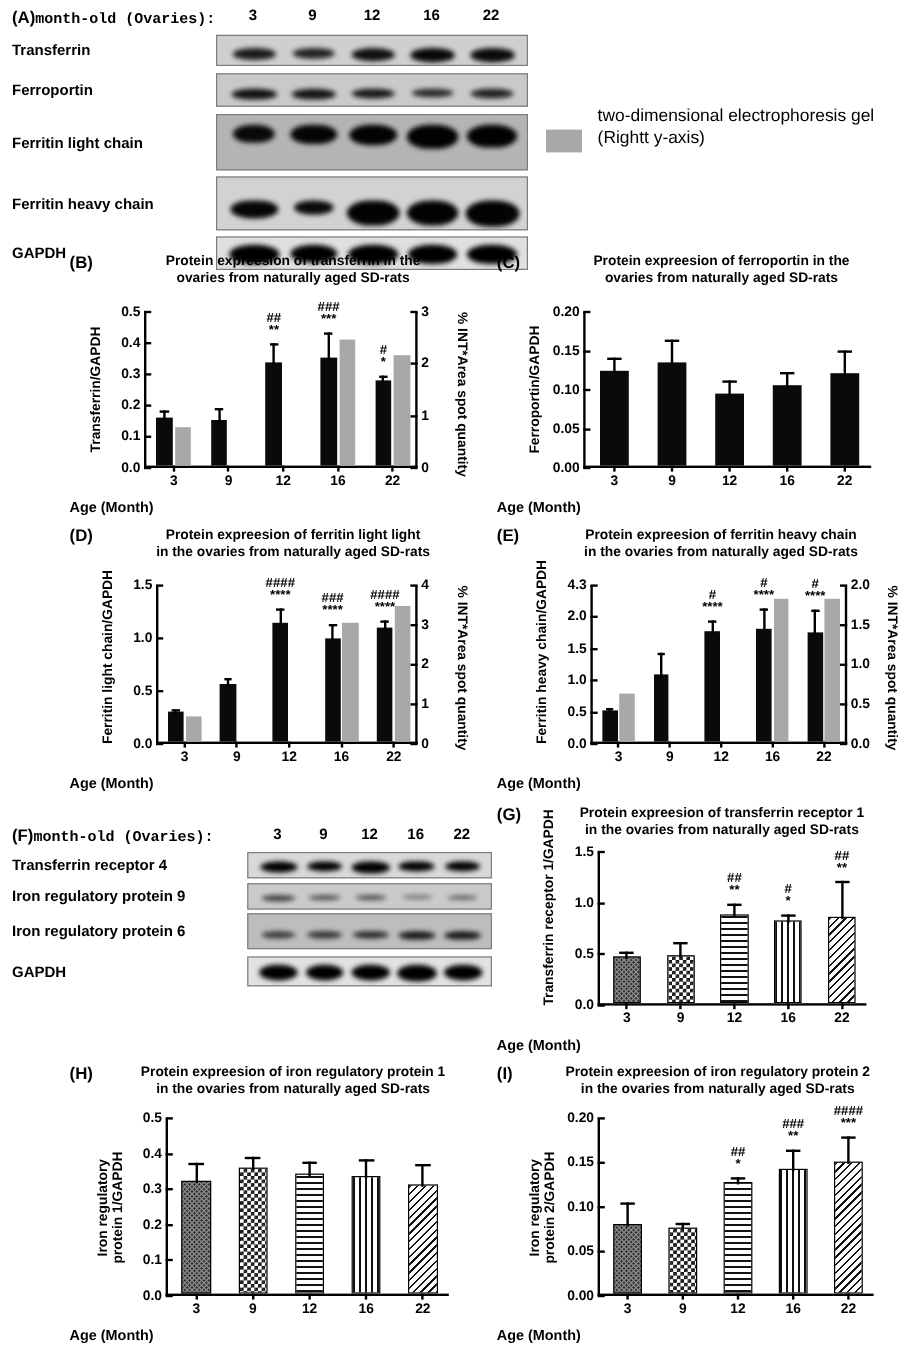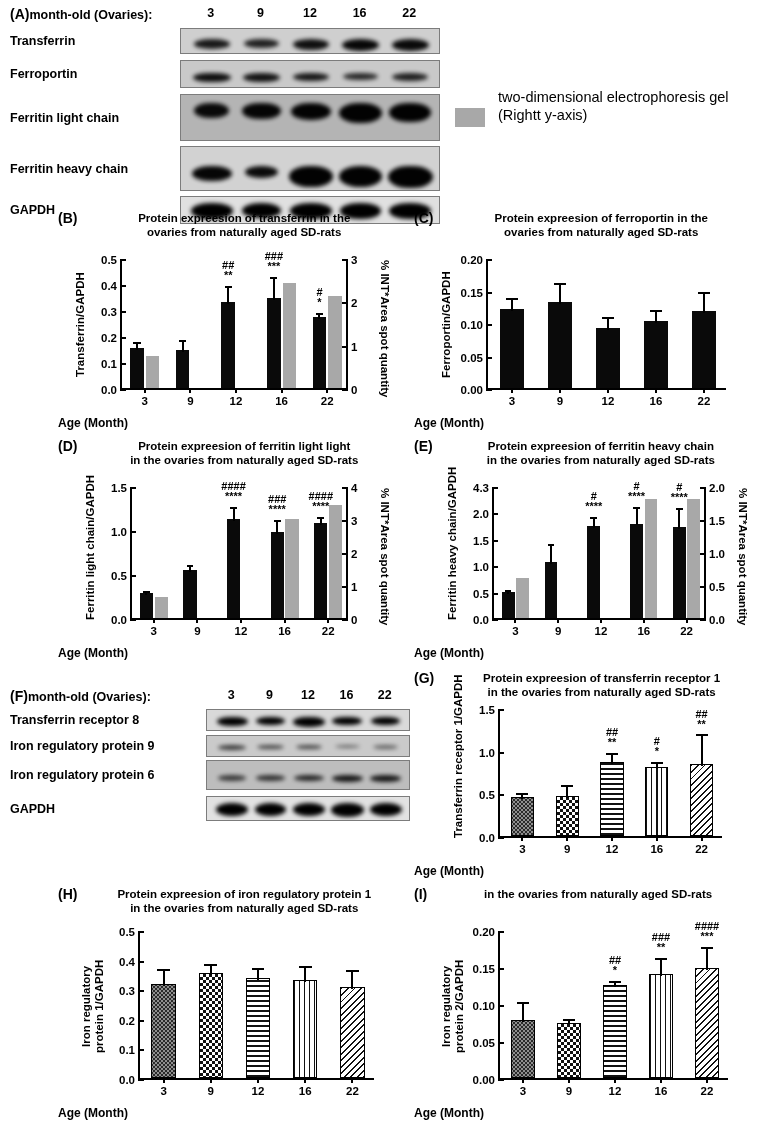--- a/index.html
+++ b/index.html
@@ -14,21 +14,21 @@
   }
   .panel-tag { font-weight: bold; font-size: 14px; }
   .panel-title {
     font-weight: bold; font-size: 11.5px; line-height: 13.5px;
     text-align: center;
   }
 
   
   .blot-block { position: absolute; }
   .blot-header { display: flex; align-items: baseline; font-weight: bold; font-size: 12.5px; }
-  .blot-header .lbl { white-space: nowrap; }
+  .blot-header .lbl { white-space: nowrap; font-family: Liberation Mono, monospace; }
   .blot-lane-num { text-align: center; }
 
   .blot-row { display: flex; align-items: center; margin-bottom: 2px; }
   .blot-name {
     font-weight: bold; font-size: 12.5px;
     text-align: left; white-space: nowrap;
   }
   .blot-strip {
     position: relative;
     border: 1px solid #7c7c7c;
@@ -605,20 +605,21 @@
           <div class="xtick-mark" style="left: 212.4px;"></div>
           <div class="xtick-lbl" style="left: 212.4px;">22</div>
         </div>
         <div class="xtitle" style="left: 0px; top: 218px; width: 316px;">Age (Month)</div>
       </div>
     </div>
     <div class="chart-panel" style="left: 414px; top: 888px; width: 350px; height: 250px;">
       <div class="chart-head">
         <span class="panel-tag">(I)</span>
         <div class="panel-title" style="flex: 1 1 0%;">
+          <div>Protein expreesion of iron regulatory protein 2</div>
           <div>in the ovaries from naturally aged SD-rats</div>
         </div>
       </div>
       <div class="chart-body" style="position: absolute; left: 0px; top: 0px; width: 350px; height: 250px;">
         <div class="ytitle" style="left: 26px; top: 44px; height: 148px; white-space: normal;">
           <div>Iron regulatory</div>
           <div>protein 2/GAPDH</div>
         </div>
         <div class="plot" style="left: 84px; top: 44px; width: 230px; height: 148px;">
           <div class="ytick" style="top: 148px;">0.00</div>
@@ -681,21 +682,21 @@
     <span id="f-lanes" style="position:absolute; left:196px; top:0; width:204px;">
         <span class="blot-lane-num" style="position: absolute; left: 25.2px; transform: translateX(-50%);">3</span>
         <span class="blot-lane-num" style="position: absolute; left: 63.6px; transform: translateX(-50%);">9</span>
         <span class="blot-lane-num" style="position: absolute; left: 102px; transform: translateX(-50%);">12</span>
         <span class="blot-lane-num" style="position: absolute; left: 140.4px; transform: translateX(-50%);">16</span>
         <span class="blot-lane-num" style="position: absolute; left: 178.8px; transform: translateX(-50%);">22</span>
       </span>
   </div>
   <div id="f-rows" style="margin-top:5px;">
       <div class="blot-row" style="margin-bottom: 4px;">
-        <div class="blot-name" style="width: 196px; text-align: left;">Transferrin receptor 8</div>
+        <div class="blot-name" style="width: 196px; text-align: left;">Transferrin receptor 4</div>
         <div class="blot-strip" style="width: 204px; height: 22px; background: rgb(217, 217, 217);">
           <div class="band" style="width: 30.72px; height: 9.24px; left: 9.84px; top: 6.6px; opacity: 1; filter: blur(2.2px);"></div>
           <div class="band" style="width: 29.184px; height: 8.36px; left: 49.008px; top: 6.6px; opacity: 1; filter: blur(2.2px);"></div>
           <div class="band" style="width: 31.488px; height: 10.56px; left: 86.256px; top: 6.6px; opacity: 1; filter: blur(2.2px);"></div>
           <div class="band" style="width: 29.952px; height: 8.8px; left: 125.424px; top: 6.6px; opacity: 1; filter: blur(2.2px);"></div>
           <div class="band" style="width: 29.184px; height: 8.36px; left: 164.208px; top: 6.6px; opacity: 1; filter: blur(2.2px);"></div>
         </div>
       </div>
       <div class="blot-row" style="margin-bottom: 3px;">
         <div class="blot-name" style="width: 196px; text-align: left;">Iron regulatory protein 9</div>

